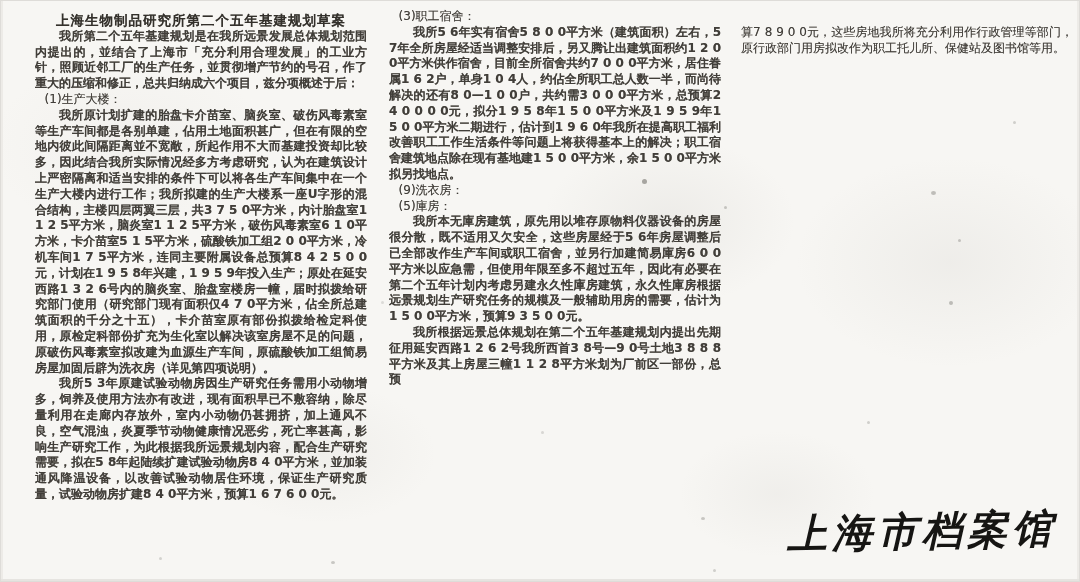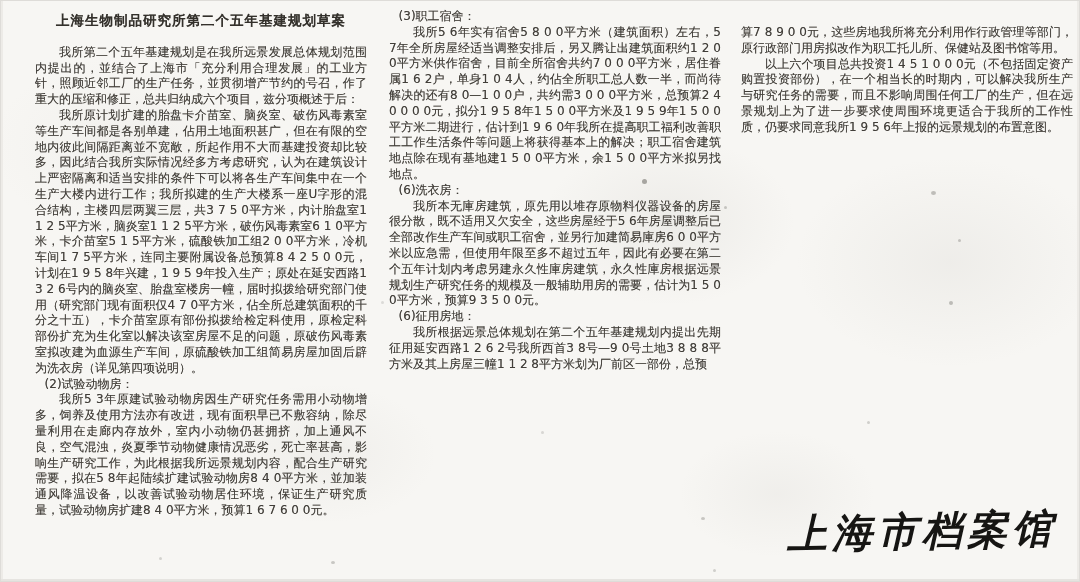--- a/index.html
+++ b/index.html
@@ -31,24 +31,23 @@
   }
   .col-1 { left:34px;  top:12px;  height:556px; overflow:hidden; }
   .col-2 { left:388px; top:8px;  height:544px; overflow:hidden; }
   .col-3 { left:740px; top:24px;  height:544px; overflow:hidden; }
   .doc-title {
     text-align:center;
     font-weight:bold;
     font-size:13.5px;
     letter-spacing:1px;
     color:#33302b;
-    margin-bottom:16px;
     white-space:nowrap;
   }
-  .para { text-indent:2em; }
+  .para { text-indent:2em;font-weight:bold; }
   .para-cont { text-indent:0; }
   .heading { text-indent:0.8em; }
   .watermark {
     position:absolute;
     right:22px; bottom:22px;
     font-family:"DejaVu Serif","Liberation Serif",serif;
     font-style:italic;
     font-weight:bold;
     font-size:40px;
     letter-spacing:5px;
@@ -63,37 +62,36 @@
   }
 </style>
 </head>
 <body>
 
 <div class="page">
 
   <div class="col col-1">
     <div class="doc-title">上海生物制品研究所第二个五年基建规划草案</div>
     <p class="para">我所第二个五年基建规划是在我所远景发展总体规划范围内提出的，並结合了上海市「充分利用合理发展」的工业方针，照顾近邻工厂的生产任务，並贯彻增产节约的号召，作了重大的压缩和修正，总共归纳成六个项目，兹分项概述于后：</p>
+    <p class="heading">(1)生产大楼：</p>
     <p class="para">我所原计划扩建的胎盘卡介苗室、脑炎室、破伤风毒素室等生产车间都是各别单建，佔用土地面积甚广，但在有限的空地内彼此间隔距离並不宽敞，所起作用不大而基建投资却比较多，因此结合我所实际情况经多方考虑研究，认为在建筑设计上严密隔离和适当安排的条件下可以将各生产车间集中在一个生产大楼内进行工作；我所拟建的生产大楼系一座U字形的混合结构，主楼四层两翼三层，共3 7 5 0平方米，内计胎盘室1 1 2 5平方米，脑炎室1 1 2 5平方米，破伤风毒素室6 1 0平方米，卡介苗室5 1 5平方米，硫酸铁加工组2 0 0平方米，冷机车间1 7 5平方米，连同主要附属设备总预算8 4 2 5 0 0元，计划在1 9 5 8年兴建，1 9 5 9年投入生产；原处在延安西路1 3 2 6号内的脑炎室、胎盘室楼房一幢，届时拟拨给研究部门使用（研究部门现有面积仅4 7 0平方米，佔全所总建筑面积的千分之十五），卡介苗室原有部份拟拨给检定科使用，原检定科部份扩充为生化室以解决该室房屋不足的问题，原破伤风毒素室拟改建为血源生产车间，原硫酸铁加工组简易房屋加固后辟为洗衣房（详见第四项说明）。</p>
-    <p class="heading">(2)试验动物房：</p>
     <p class="para">我所5 3年原建试验动物房因生产研究任务需用小动物增多，饲养及使用方法亦有改进，现有面积早已不敷容纳，除尽量利用在走廊内存放外，室内小动物仍甚拥挤，加上通风不良，空气混浊，炎夏季节动物健康情况恶劣，死亡率甚高，影响生产研究工作，为此根据我所远景规划内容，配合生产研究需要，拟在5 8年起陆续扩建试验动物房8 4 0平方米，並加装通风降温设备，以改善试验动物居住环境，保证生产研究质量，试验动物房扩建8 4 0平方米，预算1 6 7 6 0 0元。</p>
   </div>
 
   <div class="col col-2">
     <p class="heading">(3)职工宿舍：</p>
     <p class="para">我所5 6年实有宿舍5 8 0 0平方米（建筑面积）左右，5 7年全所房屋经适当调整安排后，另又腾让出建筑面积约1 2 0 0平方米供作宿舍，目前全所宿舍共约7 0 0 0平方米，居住眷属1 6 2户，单身1 0 4人，约佔全所职工总人数一半，而尚待解决的还有8 0—1 0 0户，共约需3 0 0 0平方米，总预算2 4 0 0 0 0元，拟分1 9 5 8年1 5 0 0平方米及1 9 5 9年1 5 0 0平方米二期进行，估计到1 9 6 0年我所在提高职工福利改善职工工作生活条件等问题上将获得基本上的解决；职工宿舍建筑地点除在现有基地建1 5 0 0平方米，余1 5 0 0平方米拟另找地点。</p>
-    <p class="heading">(6)洗衣房：</p>
+    <p class="heading">(9)洗衣房：</p>
+    <p class="heading">(5)庫房：</p>
     <p class="para">我所本无庫房建筑，原先用以堆存原物料仪器设备的房屋很分散，既不适用又欠安全，这些房屋经于5 6年房屋调整后已全部改作生产车间或职工宿舍，並另行加建简易庫房6 0 0平方米以应急需，但使用年限至多不超过五年，因此有必要在第二个五年计划内考虑另建永久性庫房建筑，永久性庫房根据远景规划生产研究任务的规模及一般辅助用房的需要，估计为1 5 0 0平方米，预算9 3 5 0 0元。</p>
-    <p class="heading">(6)征用房地：</p>
     <p class="para">我所根据远景总体规划在第二个五年基建规划内提出先期征用延安西路1 2 6 2号我所西首3 8号—9 0号土地3 8 8 8平方米及其上房屋三幢1 1 2 8平方米划为厂前区一部份，总预</p>
   </div>
 
   <div class="col col-3">
     <p class="para-cont">算7 8 9 0 0元，这些房地我所将充分利用作行政管理等部门，原行政部门用房拟改作为职工托儿所、保健站及图书馆等用。</p>
-    <p class="para">以上六个项目总共投资1 4 5 1 0 0 0元（不包括固定资产购置投资部份），在一个相当长的时期内，可以解决我所生产与研究任务的需要，而且不影响周围任何工厂的生产，但在远景规划上为了进一步要求使周围环境更适合于我所的工作性质，仍要求同意我所1 9 5 6年上报的远景规划的布置意图。</p>
   </div>
 
   <div class="watermark">上海市档案馆</div>
 
   <div class="noise">
     <span class="speck" style="left:621px; top:46px;  width:4px; height:4px;"></span>
     <span class="speck" style="left:641px; top:178px; width:5px; height:5px;"></span>
     <span class="speck" style="left:658px; top:232px; width:4px; height:5px; opacity:.8;"></span>
     <span class="speck" style="left:703px; top:252px; width:3px; height:3px;"></span>
     <span class="speck" style="left:723px; top:205px; width:3px; height:3px; opacity:.6;"></span>

